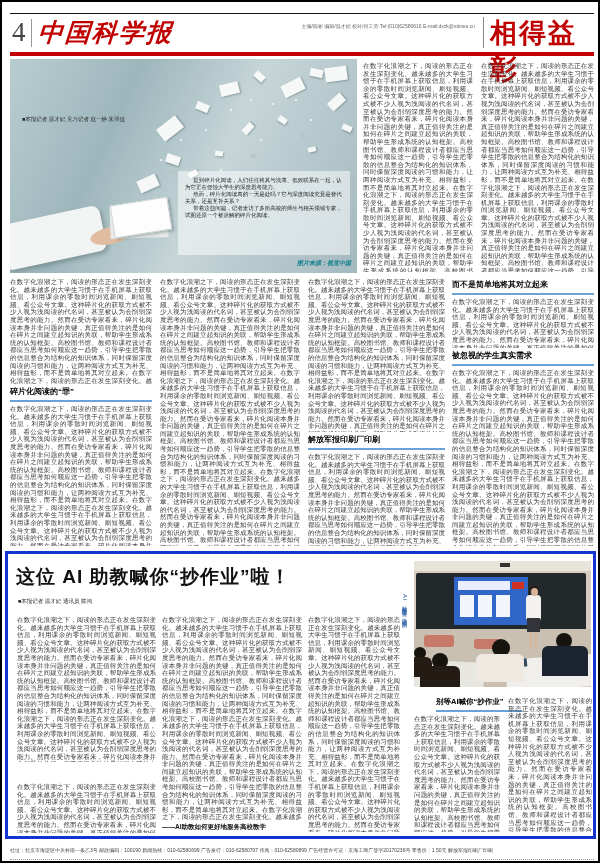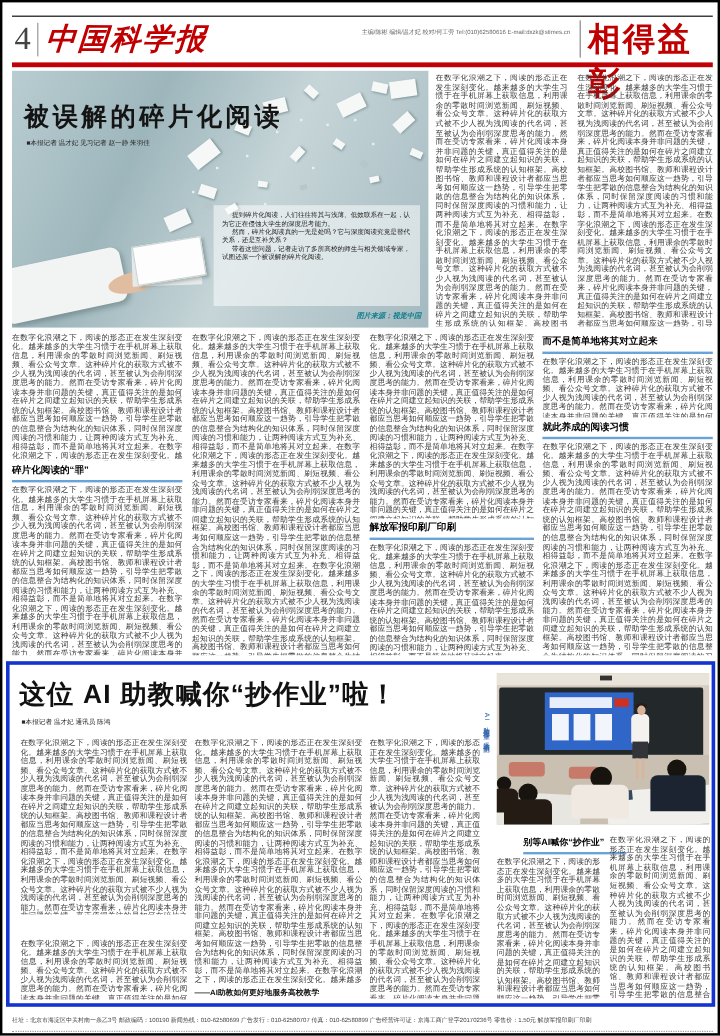--- a/index.html
+++ b/index.html
@@ -52,21 +52,21 @@
   .hand   { position:absolute; left:80px; top:168px; width:42px; height:17px;
             background:#e0bda0; border-radius:50%; transform:rotate(-12deg); }
   .sheet2 { position:absolute; left:100px; top:146px; width:58px; height:33px;
             background:#e6eae9; transform:rotate(-2deg); }
   .sheet1 { position:absolute; left:102px; top:142px; width:58px; height:33px;
             background:#fdfdfd; border:1px solid #ccd4d4; transform:rotate(-9deg);
             box-shadow:2px 2px 3px rgba(30,55,55,.3); }
 
   
   .bluebox { left:3px; top:549px; width:591px; height:288px; border:3px solid #1434d0; background:#fff; }
-  .b-headline { position:absolute; left:8px; top:10px; font-size:22px; font-weight:bold;
+  .b-headline { position:absolute; left:8px; top:10px; font-size:19px; font-weight:bold;
                 color:#111; letter-spacing:1px; }
   .b-byline   { position:absolute; left:10px; top:44px; font-size:5.5px; color:#2a2a2a; }
   .pull-line  { position:absolute; font-size:6.5px; font-weight:bold; color:#111; }
   .v-caption  { position:absolute; left:394px; top:40px; height:92px; writing-mode:vertical-rl;
                 font-size:5.5px; color:#2a5faa; letter-spacing:1px; }
 
   
   .photo { position:absolute; left:406px; top:7px; width:177px; height:126px;
            background:#d6cdc0; overflow:hidden; }
   .ph-ceil   { position:absolute; left:0; top:0; width:177px; height:10px; background:#e9e4da; }
@@ -146,21 +146,20 @@
   <div class="speck" style="left:285px;top:40px"></div>
   <div class="speck" style="left:250px;top:80px"></div>
   <div class="speck" style="left:300px;top:60px"></div>
   <div class="speck" style="left:210px;top:110px"></div>
 
   <div class="sleeve"></div>
   <div class="hand"></div>
   <div class="sheet2"></div>
   <div class="sheet1"></div>
 
-  <div class="hero-headline">被误解的碎片化阅读</div>
   <div class="hero-byline">■本报记者 温才妃 见习记者 赵一静 朱羽佳</div>
   <div class="hero-overlay">
     <p>提到碎片化阅读，人们往往将其与浅薄、低效联系在一起，认为它正在侵蚀大学生的深度思考能力。</p>
     <p>然而，碎片化阅读真的一无是处吗？它与深度阅读究竟是替代关系，还是互补关系？</p>
     <p>带着这些问题，记者走访了多所高校的师生与相关领域专家，试图还原一个被误解的碎片化阅读。</p>
   </div>
   <div class="hero-credit">图片来源：视觉中国</div>
 </div>
 
 <div class="greek" style="left:361px;top:60px;width:110px;height:210px">在数字化浪潮之下，阅读的形态正在发生深刻变化。越来越多的大学生习惯于在手机屏幕上获取信息，利用课余的零散时间浏览新闻、刷短视频、看公众号文章。这种碎片化的获取方式被不少人视为浅阅读的代名词，甚至被认为会削弱深度思考的能力。然而在受访专家看来，碎片化阅读本身并非问题的关键，真正值得关注的是如何在碎片之间建立起知识的关联，帮助学生形成系统的认知框架。高校图书馆、教师和课程设计者都应当思考如何顺应这一趋势，引导学生把零散的信息整合为结构化的知识体系，同时保留深度阅读的习惯和能力，让两种阅读方式互为补充、相得益彰，而不是简单地将其对立起来。在数字化浪潮之下，阅读的形态正在发生深刻变化。越来越多的大学生习惯于在手机屏幕上获取信息，利用课余的零散时间浏览新闻、刷短视频、看公众号文章。这种碎片化的获取方式被不少人视为浅阅读的代名词，甚至被认为会削弱深度思考的能力。然而在受访专家看来，碎片化阅读本身并非问题的关键，真正值得关注的是如何在碎片之间建立起知识的关联，帮助学生形成系统的认知框架。高校图书馆、教师和课程设计者都应当思考如何顺应这一趋势，引导学生把零散的信息整合为结构化的知识体系，同时保留深度阅读的习惯和能力，让两种阅读方式互为补充、相得益彰，而不是简单地将其对立起来。</div>
@@ -171,21 +170,21 @@
 <div class="greek" style="left:8px;top:403px;width:142px;height:141px">在数字化浪潮之下，阅读的形态正在发生深刻变化。越来越多的大学生习惯于在手机屏幕上获取信息，利用课余的零散时间浏览新闻、刷短视频、看公众号文章。这种碎片化的获取方式被不少人视为浅阅读的代名词，甚至被认为会削弱深度思考的能力。然而在受访专家看来，碎片化阅读本身并非问题的关键，真正值得关注的是如何在碎片之间建立起知识的关联，帮助学生形成系统的认知框架。高校图书馆、教师和课程设计者都应当思考如何顺应这一趋势，引导学生把零散的信息整合为结构化的知识体系，同时保留深度阅读的习惯和能力，让两种阅读方式互为补充、相得益彰，而不是简单地将其对立起来。在数字化浪潮之下，阅读的形态正在发生深刻变化。越来越多的大学生习惯于在手机屏幕上获取信息，利用课余的零散时间浏览新闻、刷短视频、看公众号文章。这种碎片化的获取方式被不少人视为浅阅读的代名词，甚至被认为会削弱深度思考的能力。然而在受访专家看来，碎片化阅读本身并非问题的关键，真正值得关注的是如何在碎片之间建立起知识的关联，帮助学生形成系统的认知框架。高校图书馆、教师和课程设计者都应当思考如何顺应这一趋势，引导学生把零散的信息整合为结构化的知识体系，同时保留深度阅读的习惯和能力，让两种阅读方式互为补充、相得益彰，而不是简单地将其对立起来。</div>
 
 <div class="greek" style="left:158px;top:276px;width:140px;height:268px">在数字化浪潮之下，阅读的形态正在发生深刻变化。越来越多的大学生习惯于在手机屏幕上获取信息，利用课余的零散时间浏览新闻、刷短视频、看公众号文章。这种碎片化的获取方式被不少人视为浅阅读的代名词，甚至被认为会削弱深度思考的能力。然而在受访专家看来，碎片化阅读本身并非问题的关键，真正值得关注的是如何在碎片之间建立起知识的关联，帮助学生形成系统的认知框架。高校图书馆、教师和课程设计者都应当思考如何顺应这一趋势，引导学生把零散的信息整合为结构化的知识体系，同时保留深度阅读的习惯和能力，让两种阅读方式互为补充、相得益彰，而不是简单地将其对立起来。在数字化浪潮之下，阅读的形态正在发生深刻变化。越来越多的大学生习惯于在手机屏幕上获取信息，利用课余的零散时间浏览新闻、刷短视频、看公众号文章。这种碎片化的获取方式被不少人视为浅阅读的代名词，甚至被认为会削弱深度思考的能力。然而在受访专家看来，碎片化阅读本身并非问题的关键，真正值得关注的是如何在碎片之间建立起知识的关联，帮助学生形成系统的认知框架。高校图书馆、教师和课程设计者都应当思考如何顺应这一趋势，引导学生把零散的信息整合为结构化的知识体系，同时保留深度阅读的习惯和能力，让两种阅读方式互为补充、相得益彰，而不是简单地将其对立起来。在数字化浪潮之下，阅读的形态正在发生深刻变化。越来越多的大学生习惯于在手机屏幕上获取信息，利用课余的零散时间浏览新闻、刷短视频、看公众号文章。这种碎片化的获取方式被不少人视为浅阅读的代名词，甚至被认为会削弱深度思考的能力。然而在受访专家看来，碎片化阅读本身并非问题的关键，真正值得关注的是如何在碎片之间建立起知识的关联，帮助学生形成系统的认知框架。高校图书馆、教师和课程设计者都应当思考如何顺应这一趋势，引导学生把零散的信息整合为结构化的知识体系，同时保留深度阅读的习惯和能力，让两种阅读方式互为补充、相得益彰，而不是简单地将其对立起来。</div>
 
 <div class="greek" style="left:306px;top:276px;width:137px;height:154px">在数字化浪潮之下，阅读的形态正在发生深刻变化。越来越多的大学生习惯于在手机屏幕上获取信息，利用课余的零散时间浏览新闻、刷短视频、看公众号文章。这种碎片化的获取方式被不少人视为浅阅读的代名词，甚至被认为会削弱深度思考的能力。然而在受访专家看来，碎片化阅读本身并非问题的关键，真正值得关注的是如何在碎片之间建立起知识的关联，帮助学生形成系统的认知框架。高校图书馆、教师和课程设计者都应当思考如何顺应这一趋势，引导学生把零散的信息整合为结构化的知识体系，同时保留深度阅读的习惯和能力，让两种阅读方式互为补充、相得益彰，而不是简单地将其对立起来。在数字化浪潮之下，阅读的形态正在发生深刻变化。越来越多的大学生习惯于在手机屏幕上获取信息，利用课余的零散时间浏览新闻、刷短视频、看公众号文章。这种碎片化的获取方式被不少人视为浅阅读的代名词，甚至被认为会削弱深度思考的能力。然而在受访专家看来，碎片化阅读本身并非问题的关键，真正值得关注的是如何在碎片之间建立起知识的关联，帮助学生形成系统的认知框架。高校图书馆、教师和课程设计者都应当思考如何顺应这一趋势，引导学生把零散的信息整合为结构化的知识体系，同时保留深度阅读的习惯和能力，让两种阅读方式互为补充、相得益彰，而不是简单地将其对立起来。</div>
 <div class="subhead" style="left:306px;top:433px;width:137px">解放军报印刷厂印刷</div>
 <div class="greek" style="left:306px;top:451px;width:137px;height:93px">在数字化浪潮之下，阅读的形态正在发生深刻变化。越来越多的大学生习惯于在手机屏幕上获取信息，利用课余的零散时间浏览新闻、刷短视频、看公众号文章。这种碎片化的获取方式被不少人视为浅阅读的代名词，甚至被认为会削弱深度思考的能力。然而在受访专家看来，碎片化阅读本身并非问题的关键，真正值得关注的是如何在碎片之间建立起知识的关联，帮助学生形成系统的认知框架。高校图书馆、教师和课程设计者都应当思考如何顺应这一趋势，引导学生把零散的信息整合为结构化的知识体系，同时保留深度阅读的习惯和能力，让两种阅读方式互为补充、相得益彰，而不是简单地将其对立起来。</div>
 
 <div class="subhead" style="left:450px;top:278px;width:142px">而不是简单地将其对立起来</div>
 <div class="greek" style="left:450px;top:296px;width:142px;height:50px">在数字化浪潮之下，阅读的形态正在发生深刻变化。越来越多的大学生习惯于在手机屏幕上获取信息，利用课余的零散时间浏览新闻、刷短视频、看公众号文章。这种碎片化的获取方式被不少人视为浅阅读的代名词，甚至被认为会削弱深度思考的能力。然而在受访专家看来，碎片化阅读本身并非问题的关键，真正值得关注的是如何在碎片之间建立起知识的关联，帮助学生形成系统的认知框架。高校图书馆、教师和课程设计者都应当思考如何顺应这一趋势，引导学生把零散的信息整合为结构化的知识体系，同时保留深度阅读的习惯和能力，让两种阅读方式互为补充、相得益彰，而不是简单地将其对立起来。</div>
-<div class="subhead" style="left:450px;top:349px;width:142px">就此养成的阅读习惯</div>
+<div class="subhead" style="left:450px;top:349px;width:142px">被忽视的学生真实需求</div>
 <div class="greek" style="left:450px;top:367px;width:142px;height:177px">在数字化浪潮之下，阅读的形态正在发生深刻变化。越来越多的大学生习惯于在手机屏幕上获取信息，利用课余的零散时间浏览新闻、刷短视频、看公众号文章。这种碎片化的获取方式被不少人视为浅阅读的代名词，甚至被认为会削弱深度思考的能力。然而在受访专家看来，碎片化阅读本身并非问题的关键，真正值得关注的是如何在碎片之间建立起知识的关联，帮助学生形成系统的认知框架。高校图书馆、教师和课程设计者都应当思考如何顺应这一趋势，引导学生把零散的信息整合为结构化的知识体系，同时保留深度阅读的习惯和能力，让两种阅读方式互为补充、相得益彰，而不是简单地将其对立起来。在数字化浪潮之下，阅读的形态正在发生深刻变化。越来越多的大学生习惯于在手机屏幕上获取信息，利用课余的零散时间浏览新闻、刷短视频、看公众号文章。这种碎片化的获取方式被不少人视为浅阅读的代名词，甚至被认为会削弱深度思考的能力。然而在受访专家看来，碎片化阅读本身并非问题的关键，真正值得关注的是如何在碎片之间建立起知识的关联，帮助学生形成系统的认知框架。高校图书馆、教师和课程设计者都应当思考如何顺应这一趋势，引导学生把零散的信息整合为结构化的知识体系，同时保留深度阅读的习惯和能力，让两种阅读方式互为补充、相得益彰，而不是简单地将其对立起来。</div>
 
 <div class="abs bluebox">
   <div class="b-headline">这位 AI 助教喊你“抄作业”啦！</div>
   <div class="b-byline">■本报记者 温才妃 通讯员 陈鸿</div>
 
   <div class="photo">
     <div class="ph-ceil"></div>
     <div class="ph-proj"></div>
     <div class="ph-board"></div>

